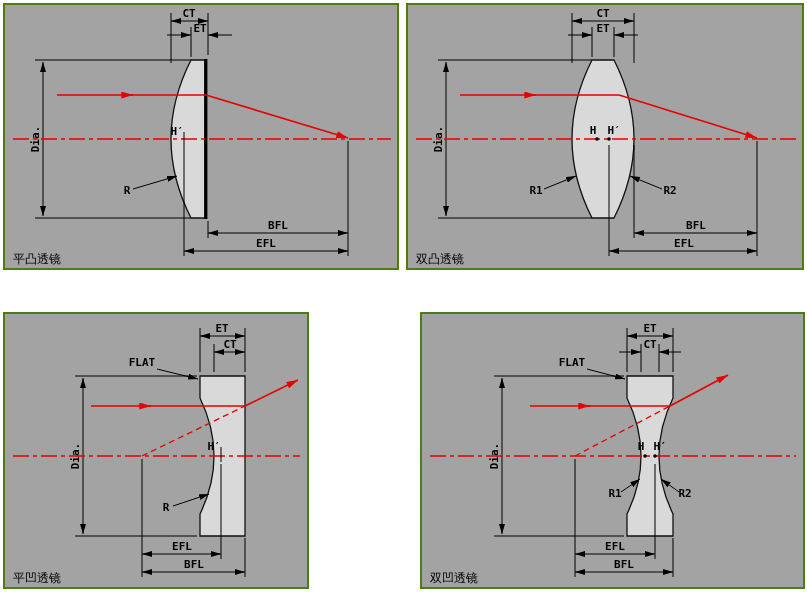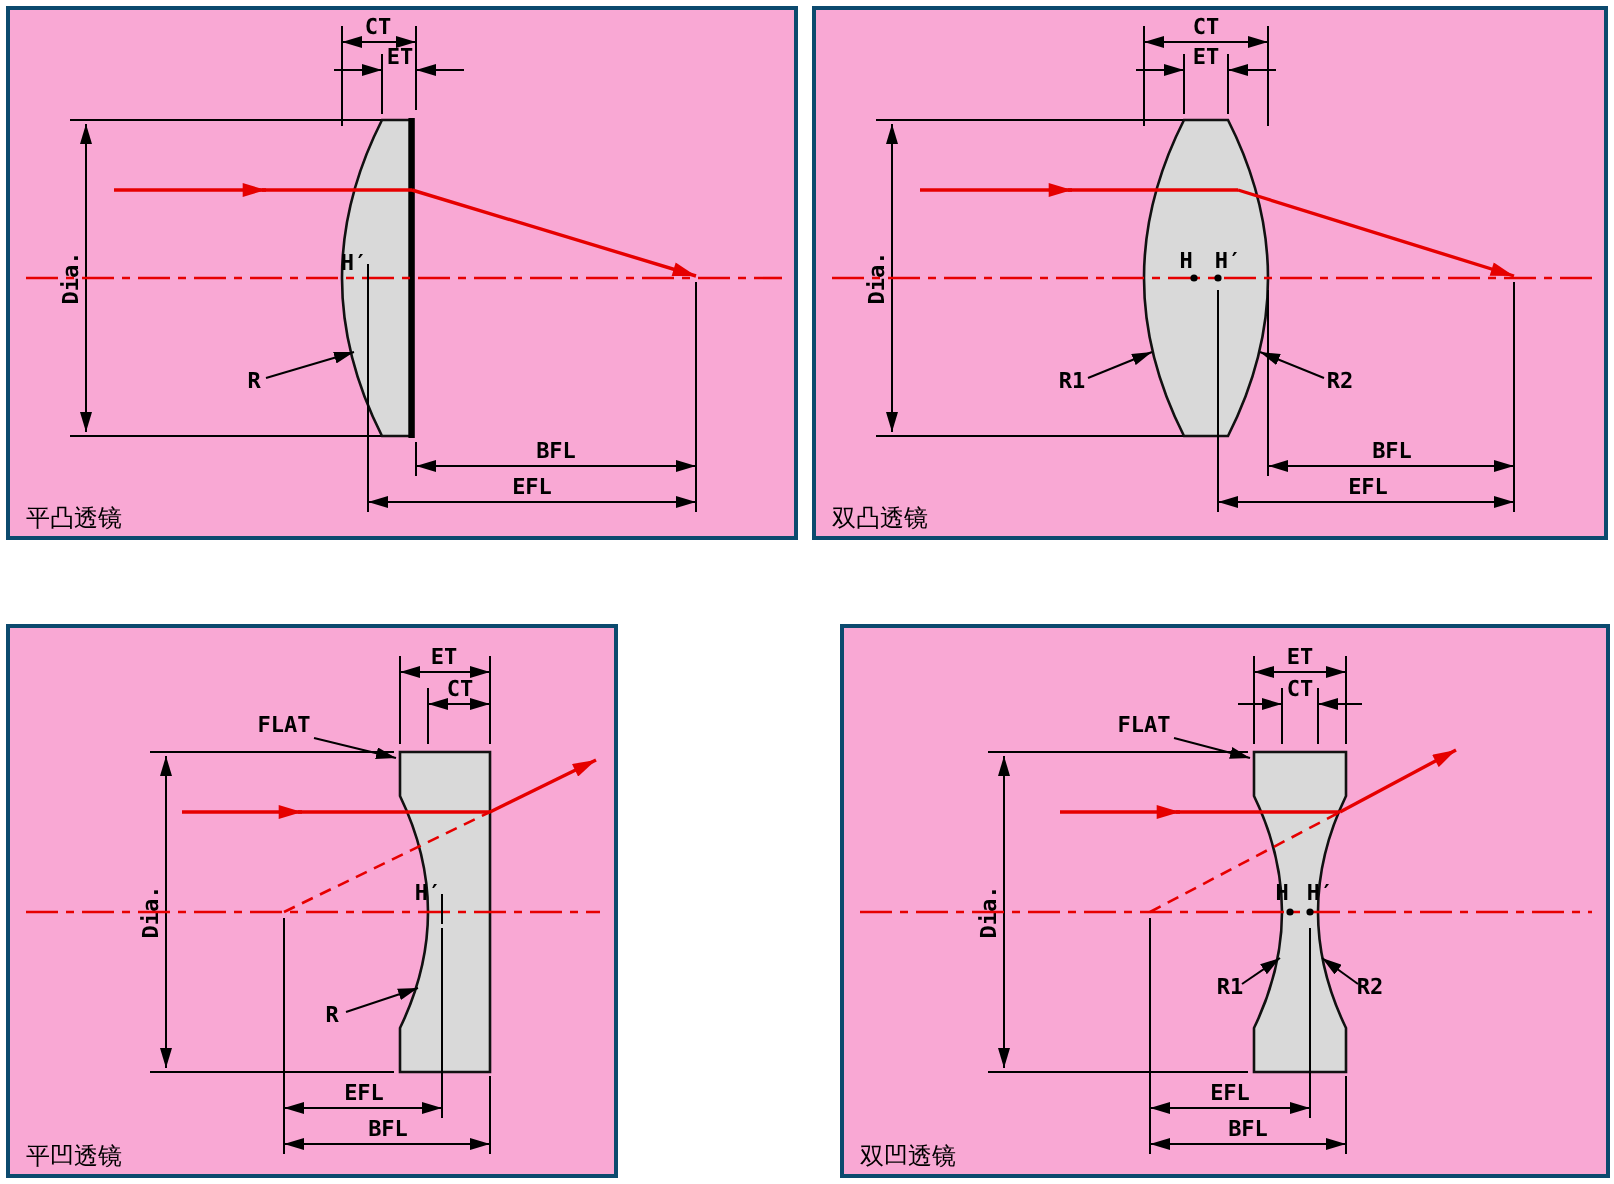--- a/index.html
+++ b/index.html
@@ -1,18 +1,18 @@
 <!DOCTYPE html>
 <html><head>
 <meta charset="utf-8">
 <style>
   html,body{margin:0;padding:0;background:#fff;}
   .stage{position:relative;width:807px;height:592px;background:#ffffff;overflow:hidden;
          font-family:"Liberation Sans",sans-serif;}
-  .panel{position:absolute;border:2px solid #0c4a6e;background:#f9a8d4;box-sizing:border-box;}
+  .panel{position:absolute;border:2px solid #4d7c0f;background:#a3a3a3;box-sizing:border-box;}
   svg{display:block;}
   svg line{stroke:#000;stroke-width:1;}
   .lens{fill:#d9d9d9;stroke:#111;stroke-width:1.3;}
   .thick{stroke:#000;stroke-width:3.2;}
   .axis{stroke:#e60000;stroke-width:1.3;stroke-dasharray:16 4 4 4;}
   .ray{stroke:#e60000;stroke-width:1.7;}
   .rayDash{stroke:#e60000;stroke-width:1.3;stroke-dasharray:6 4;}
   .lbl{font:bold 11px "DejaVu Sans Mono",monospace;fill:#000;}
   .cap{font:12px "Liberation Sans",sans-serif;fill:#000;}
   .dot{fill:#000;}

